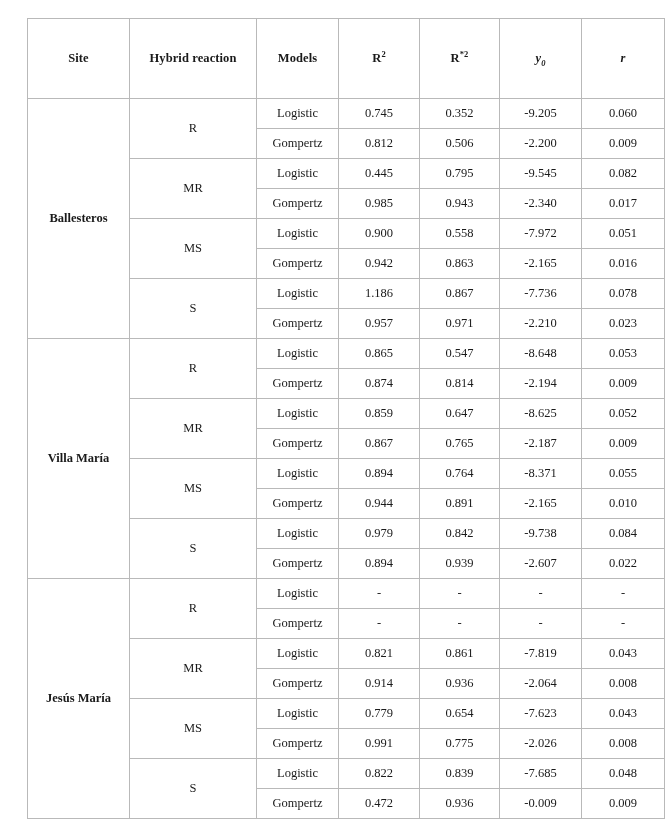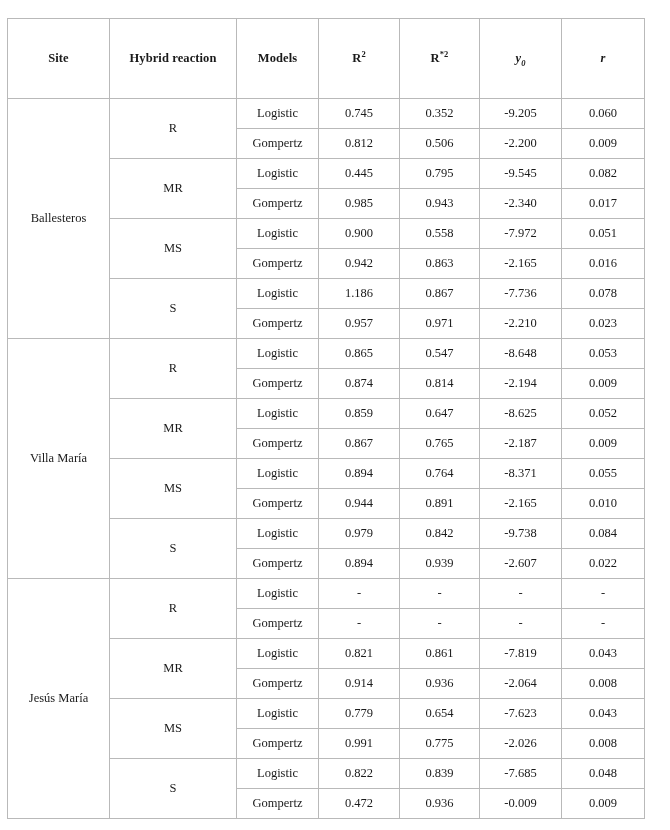--- a/index.html
+++ b/index.html
@@ -17,21 +17,21 @@
 
   .page {
     position: relative;
     width: 670px;
     height: 830px;
     background: #ffffff;
   }
 
   .table-wrap {
     position: absolute;
-    left: 7px;
+    left: 27px;
     top: 18px;
     width: 637px;
   }
 
   table.results {
     border-collapse: collapse;
     table-layout: fixed;
     width: 637px;
     background: #ffffff;
   }
@@ -75,21 +75,21 @@
   thead th .sub {
     font-size: 8.5px;
     vertical-align: sub;
     line-height: 0;
     font-style: italic;
   }
 
   tbody tr { height: 30px; }
 
   td.site-cell {
-    font-weight: normal;
+    font-weight: bold;
     font-size: 12.5px;
   }
 
   td.hybrid-cell {
     font-weight: normal;
     font-size: 12.5px;
   }
 
   td.model-cell {
     font-size: 12.5px;

